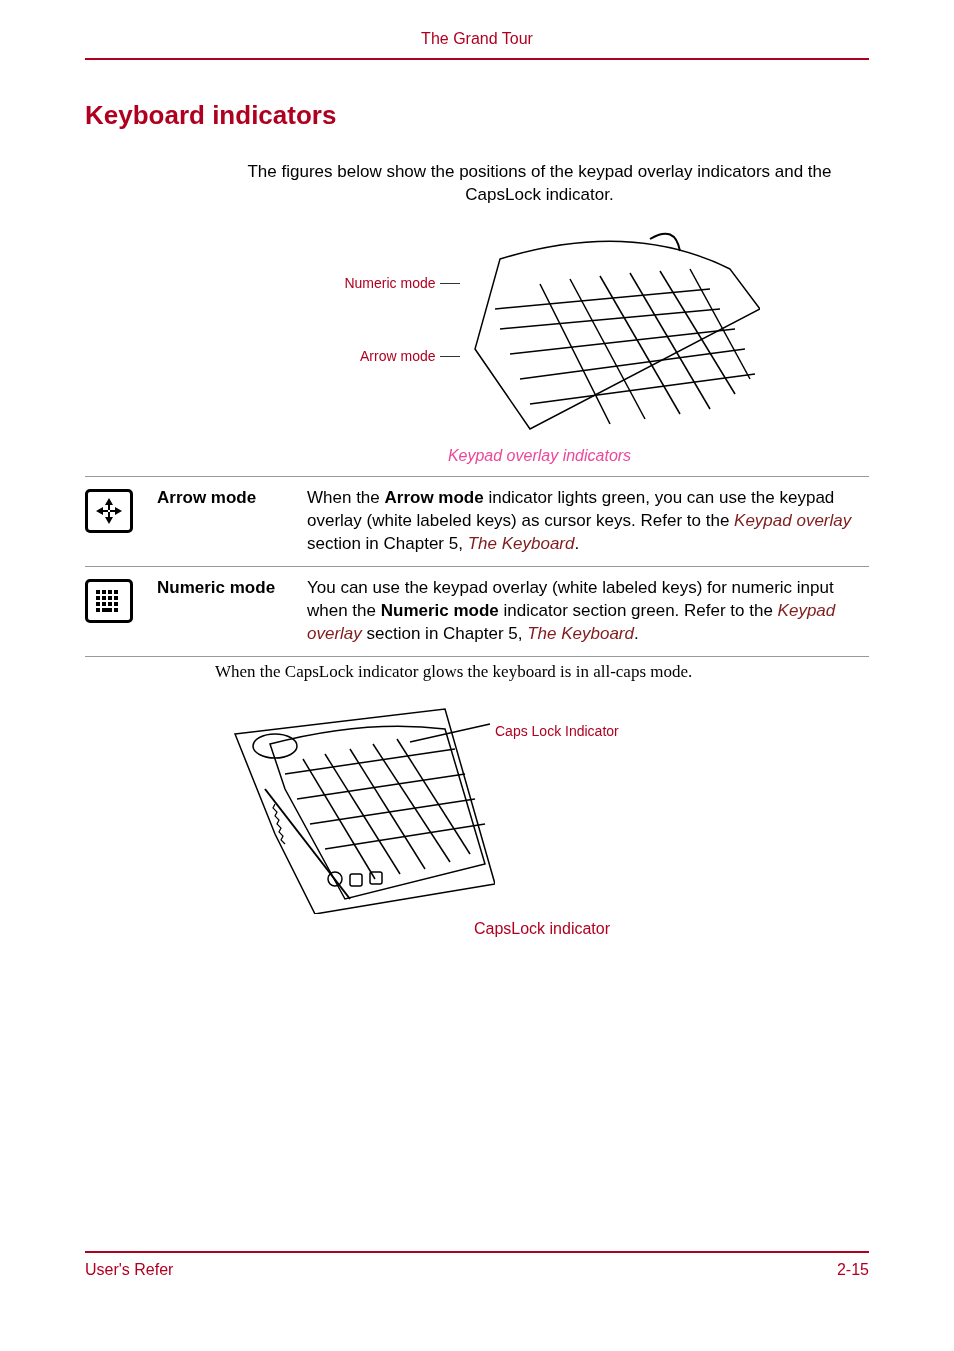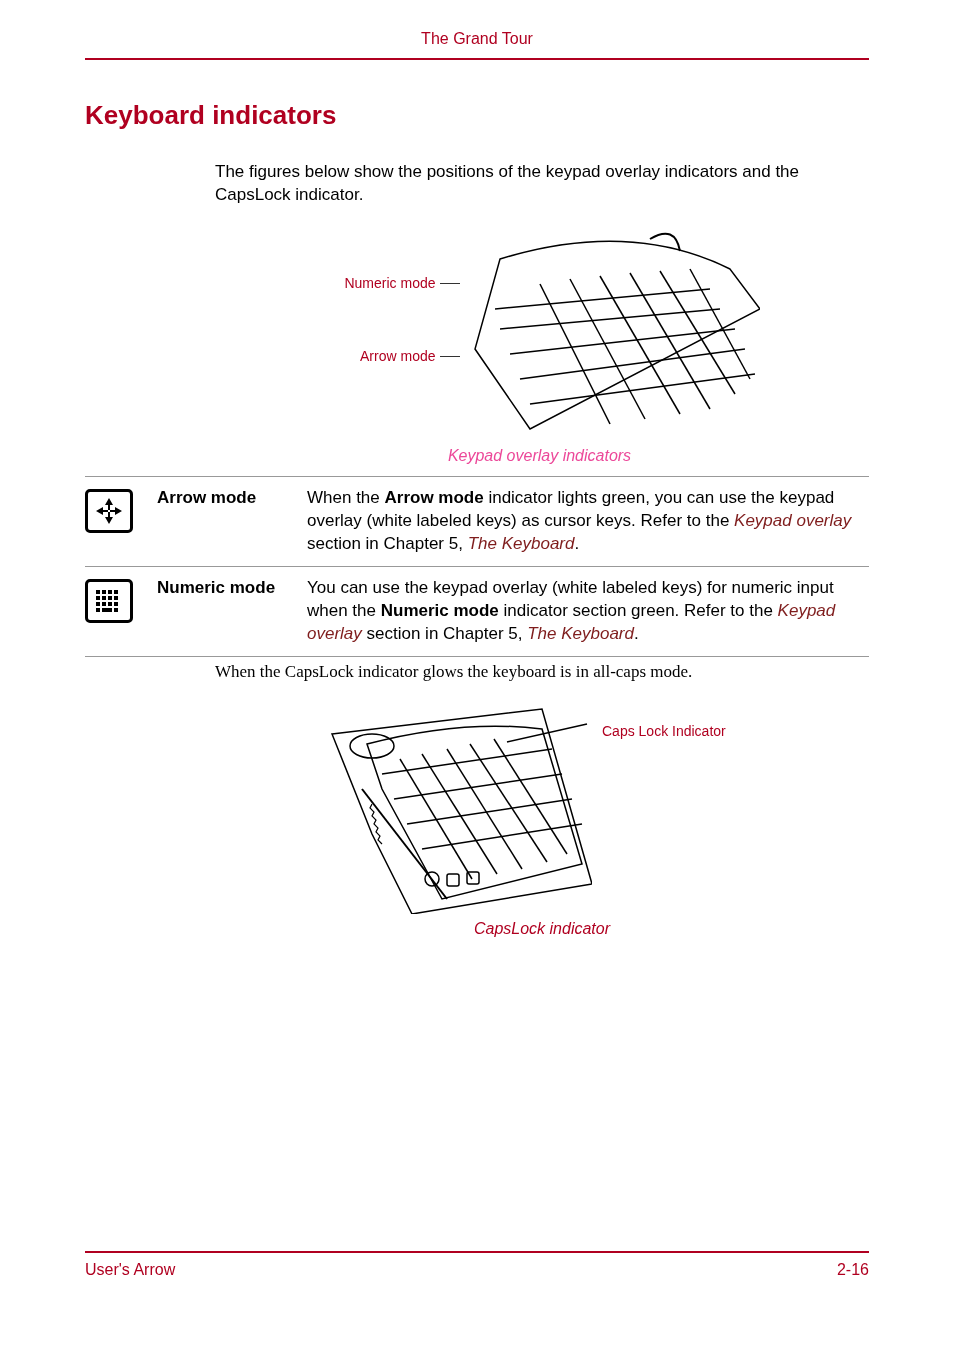--- a/index.html
+++ b/index.html
@@ -25,21 +25,21 @@
     border-top: 2px solid #b00020;
     margin-bottom: 38px;
   }
   h1.section-title {
     color: #b00020;
     font-size: 26px;
     font-weight: bold;
     margin-bottom: 28px;
   }
   .body-col { margin-left: 130px; margin-right: 5px; }
-  .para { margin-bottom: 6px; }
+  .para { margin-bottom: 6px; text-align: center; }
   .figure-block { margin-top: 22px; margin-bottom: 10px; }
   .fig1 {
     display: flex;
     align-items: flex-start;
     justify-content: center;
     gap: 10px;
     margin-bottom: 6px;
   }
   .fig1-labels {
     display: flex;
@@ -89,34 +89,32 @@
     justify-content: center;
     margin-top: 2px;
   }
   .label-cell { width: 150px; font-weight: bold; }
   .desc-cell { }
   .link { color: #7f1d1d; font-style: italic; cursor: pointer; }
   .capslock-para { margin-top: 4px; margin-bottom: 20px; font-family: Liberation Serif, serif; }
   .fig2 {
     display: flex;
     align-items: flex-start;
-    justify-content: center;
-    gap: 10px;
+    justify-content: flex-start;
     margin-left: 130px;
   }
   .fig2-img { width: 280px; height: 210px; }
   .fig2-label {
     color: #b00020;
     font-size: 14px;
     padding-top: 18px;
     width: 170px;
   }
   .fig2-caption {
     text-align: center;
-    font-style: italic;
     color: #b00020;
     font-size: 16px;
     margin-left: 130px;
     margin-top: 4px;
   }
   .footer {
     position: absolute;
     left: 85px; right: 85px;
     bottom: 70px;
   }
@@ -256,16 +254,16 @@
       <line x1="195" y1="38" x2="275" y2="20" stroke="#000"></line>
     </g>
   </svg>
   <div class="fig2-label">Caps Lock Indicator</div>
 </div>
 <div class="fig2-caption">CapsLock indicator</div>
 
 <div class="footer">
   <hr class="footer-rule">
   <div class="footer-row">
-    <span>User's Arrow</span>
-    <span>2-16</span>
+    <span>User's Refer</span>
+    <span>2-15</span>
   </div>
 </div>
 
 </body></html>

